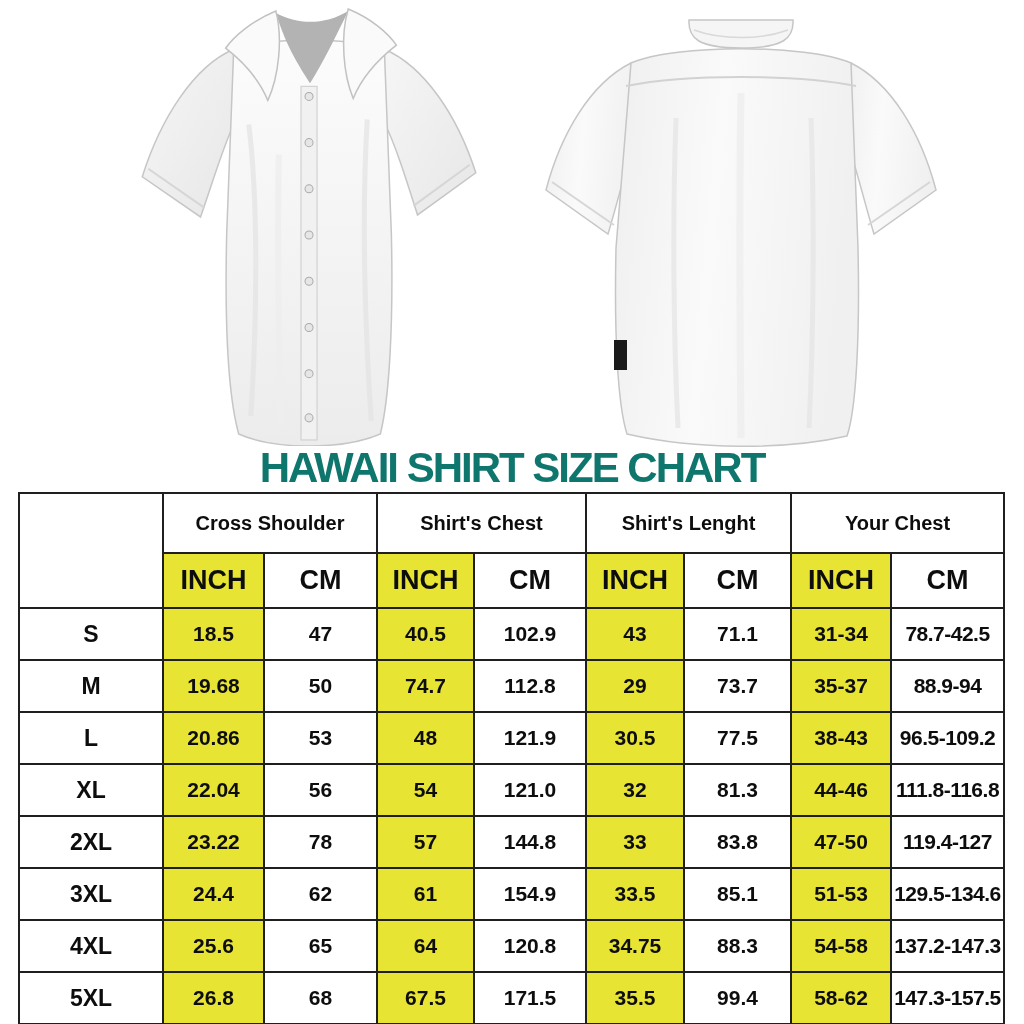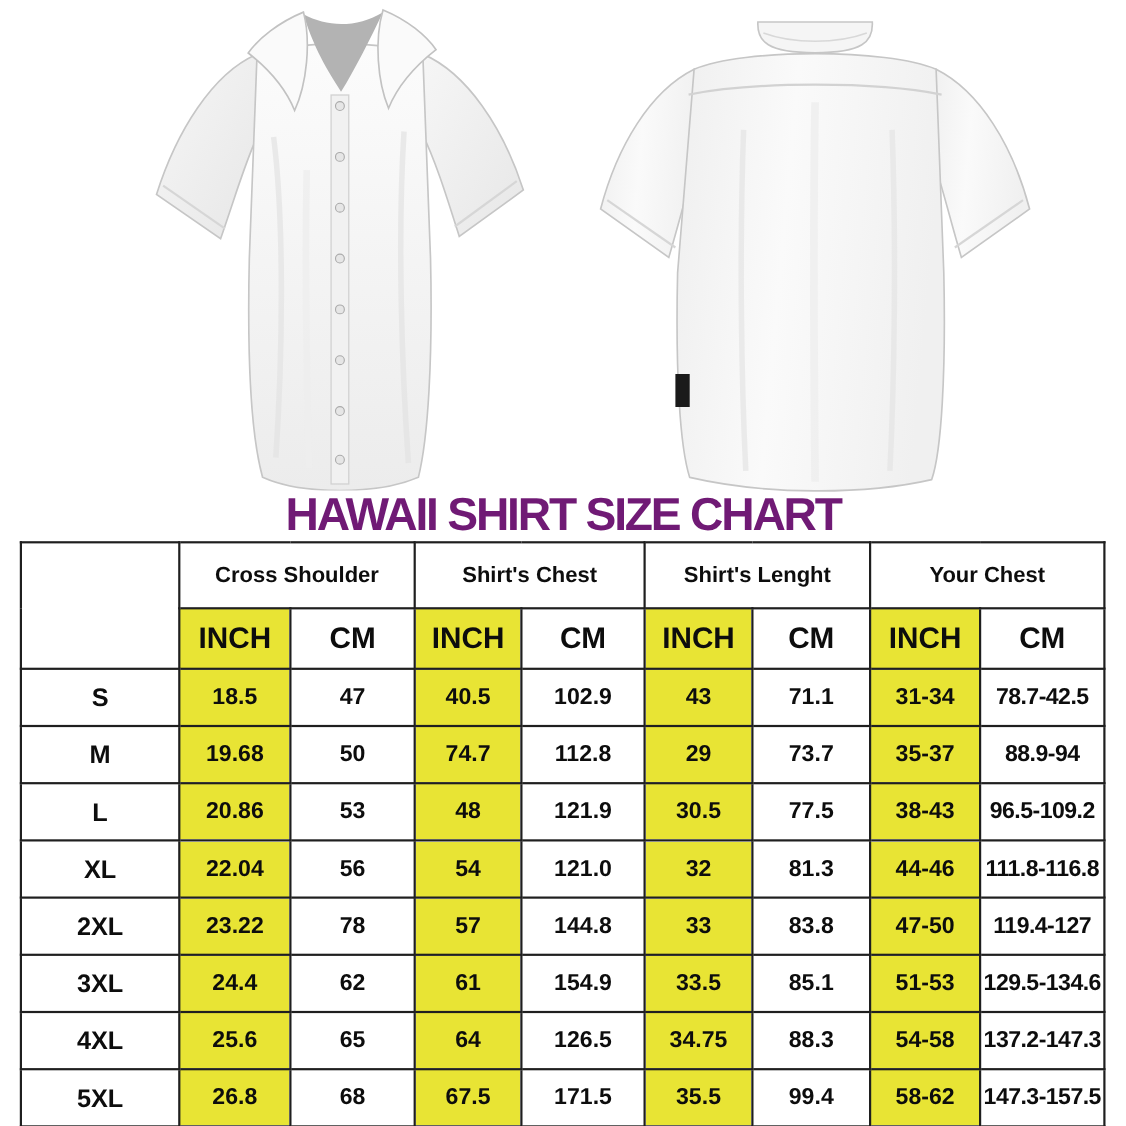--- a/index.html
+++ b/index.html
@@ -14,21 +14,21 @@
 
   
   .shirt-front { position: absolute; left: 118px; top: 4px;  width: 372px; height: 442px; }
   .shirt-back  { position: absolute; left: 525px; top: 8px;  width: 432px; height: 440px; }
 
   
   .page-title {
     position: absolute; top: 444px; left: 0; width: 1024px;
     margin: 0; text-align: center;
     font-size: 42px; font-weight: bold; letter-spacing: -2px;
-    color: #701a75; white-space: nowrap;
+    color: #0f766e; white-space: nowrap;
   }
 
   
   table.size-chart {
     position: absolute; left: 18px; top: 492px;
     border-collapse: collapse; table-layout: fixed;
   }
   .size-chart th, .size-chart td {
     border: 2px solid #1f1f1f;
     text-align: center; vertical-align: middle;
@@ -223,21 +223,21 @@
         <td class="yellow">33.5</td>
         <td>85.1</td>
         <td class="yellow">51-53</td>
         <td class="small-num">129.5-134.6</td>
       </tr>
       <tr class="h-data">
         <th class="size-cell">4XL</th>
         <td class="yellow">25.6</td>
         <td>65</td>
         <td class="yellow">64</td>
-        <td>126.5</td>
+        <td>120.8</td>
         <td class="yellow">34.75</td>
         <td>88.3</td>
         <td class="yellow">54-58</td>
         <td class="small-num">137.2-147.3</td>
       </tr>
       <tr class="h-data">
         <th class="size-cell">5XL</th>
         <td class="yellow">26.8</td>
         <td>68</td>
         <td class="yellow">67.5</td>

